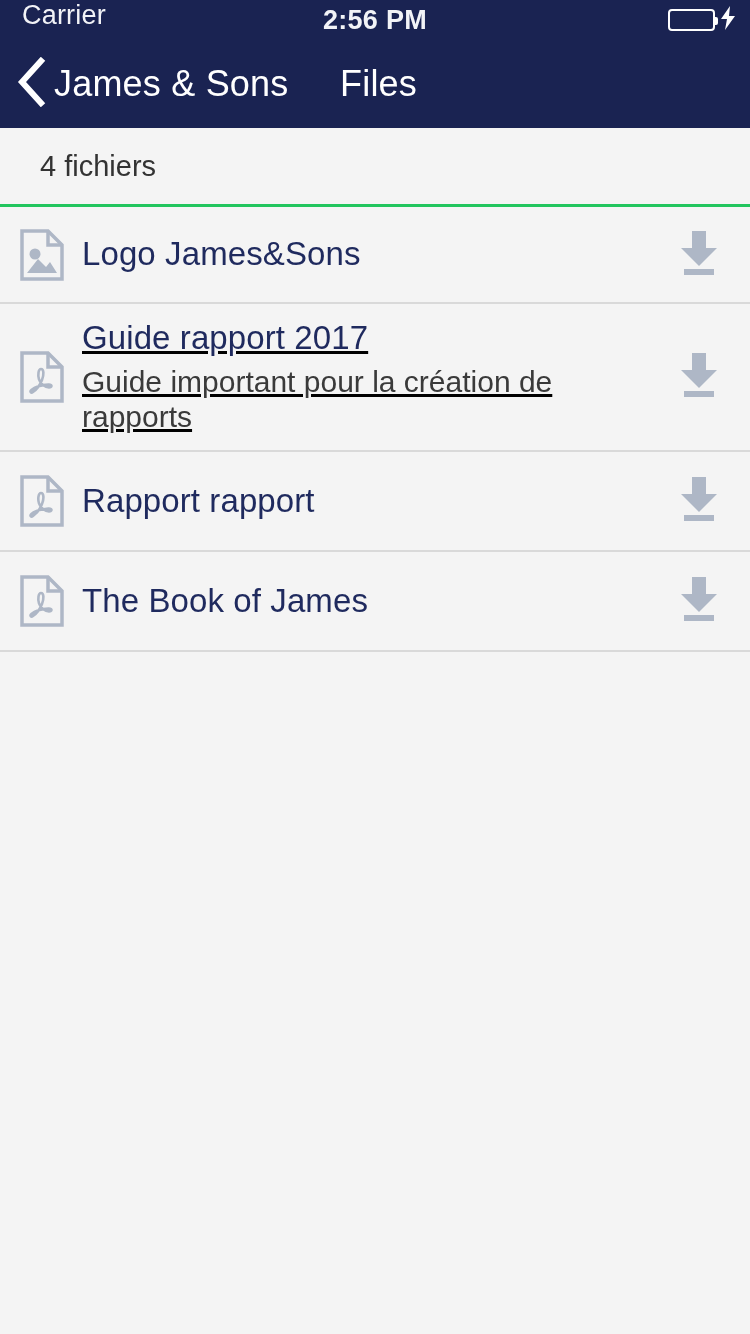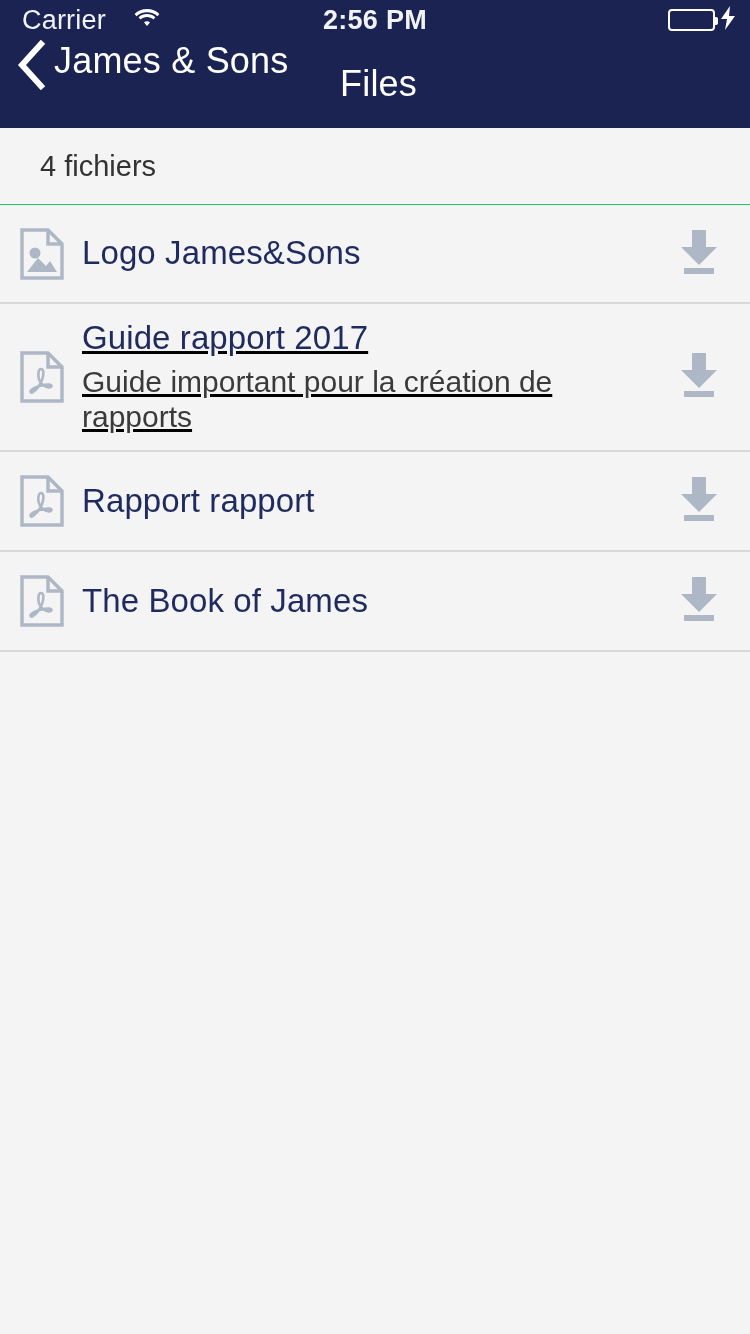--- a/index.html
+++ b/index.html
@@ -27,22 +27,23 @@
     height: 40px;
     background: #1a2352;
     color: #ffffff;
   }
   .status-left {
     position: absolute;
     left: 22px;
     top: 0;
     height: 40px;
     display: flex;
-    align-items: center;
+    align-items: flex-start;
     gap: 28px;
+    flex-direction: column;
   }
   .carrier-label {
     font-size: 27px;
     letter-spacing: 0.2px;
     color: #f2f3f7;
   }
   .wifi-icon { display: block; }
   .status-time {
     position: absolute;
     left: 0; top: 0;
@@ -97,20 +98,21 @@
     width: 750px;
     height: 88px;
     background: #1a2352;
   }
   .nav-back {
     position: absolute;
     left: 14px;
     top: 0;
     height: 88px;
     display: flex;
+    align-items: center;
     gap: 6px;
     cursor: pointer;
   }
   .back-chevron { display: block; }
   .nav-back-label {
     font-size: 36px;
     color: #ffffff;
     letter-spacing: 0.2px;
   }
   .nav-title {
@@ -151,21 +153,21 @@
     align-items: center;
     width: 750px;
     box-sizing: border-box;
     padding: 0 28px 0 20px;
     background: #f4f4f4;
     border-bottom: 2px solid #d9d9d9;
     cursor: pointer;
   }
   .file-row.single { height: 100px; }
   .file-row.multi  { height: 148px; text-decoration: underline; }
-  .file-row:first-child { border-top: 1px solid #22c55e; }
+  .file-row:first-child { border-top: 3px solid #22c55e; }
 
   .file-icon {
     flex: 0 0 auto;
     width: 44px;
     height: 52px;
     margin-right: 18px;
   }
   .file-texts {
     flex: 1 1 auto;
     min-width: 0;

